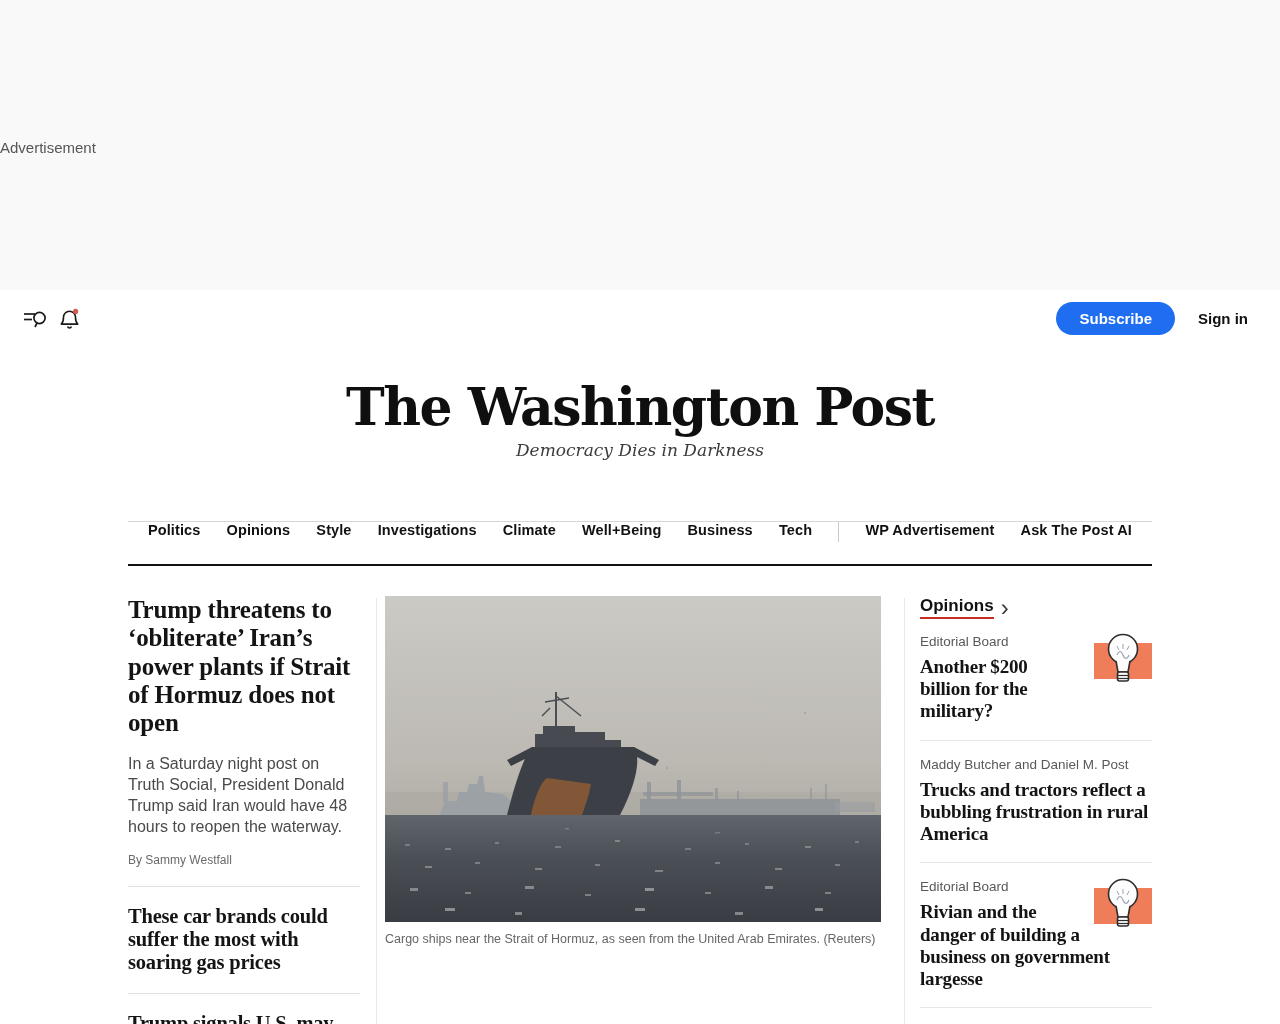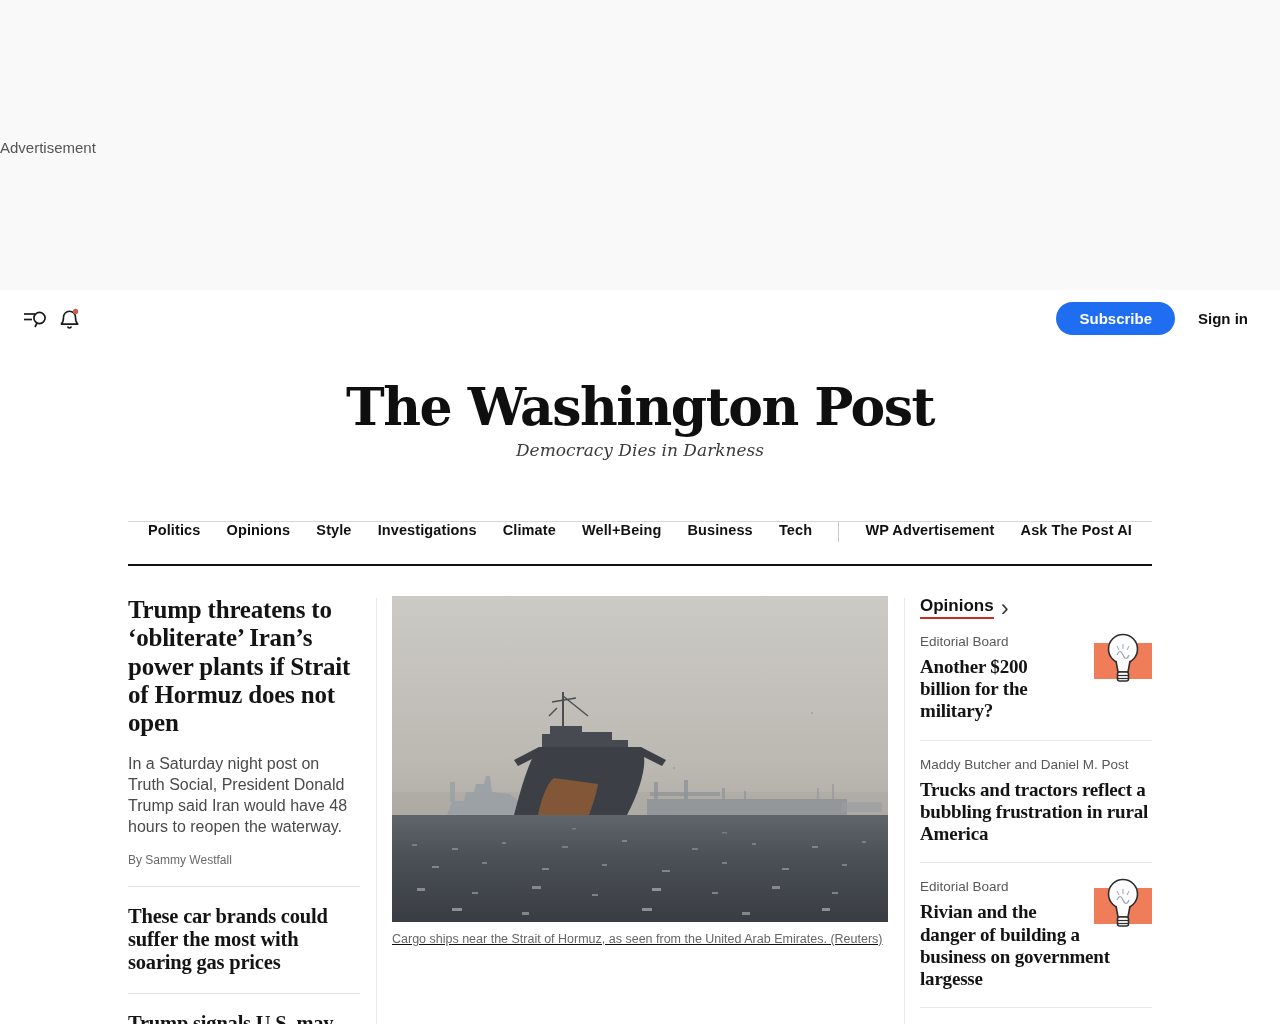--- a/index.html
+++ b/index.html
@@ -38,21 +38,21 @@
   .nav-link { font-size:14.5px; font-weight:700; color:#111; text-decoration:none;
               letter-spacing:.1px; cursor:pointer; white-space:nowrap; }
   .nav-divider { width:1px; height:20px; background:#c9c9c9; }
 
   
   .content { position:absolute; left:128px; top:596px; width:1024px; height:428px; }
   .vrule { position:absolute; top:2px; bottom:0; width:1px; background:#e9e9e9; }
   .vrule.r1 { left:248px; } .vrule.r2 { left:776px; }
   .col { position:absolute; top:0; }
   .col-left   { left:0;     width:232px; }
-  .col-center { left:264px; width:588px;text-decoration:underline; }
+  .col-center { left:257px; width:588px; }
   .col-right  { left:792px; width:232px; }
 
   
   .lead-headline { font-family:"Liberation Serif", serif; font-weight:700; font-size:25px;
                    line-height:1.13; color:#141414; letter-spacing:-.2px; cursor:pointer; }
   .lead-summary { font-size:16px; line-height:1.31; color:#4a4a4a; margin-top:17px; }
   .byline { font-size:12px; color:#6a6a6a; margin-top:15px; cursor:pointer; }
   .h-divider { border:none; border-top:1px solid #e2e2e2; margin:19px 0 18px; }
   .sub-headline { font-family:"Liberation Serif", serif; font-weight:700; font-size:20.5px;
                   line-height:1.12; color:#141414; letter-spacing:-.2px; cursor:pointer; }

